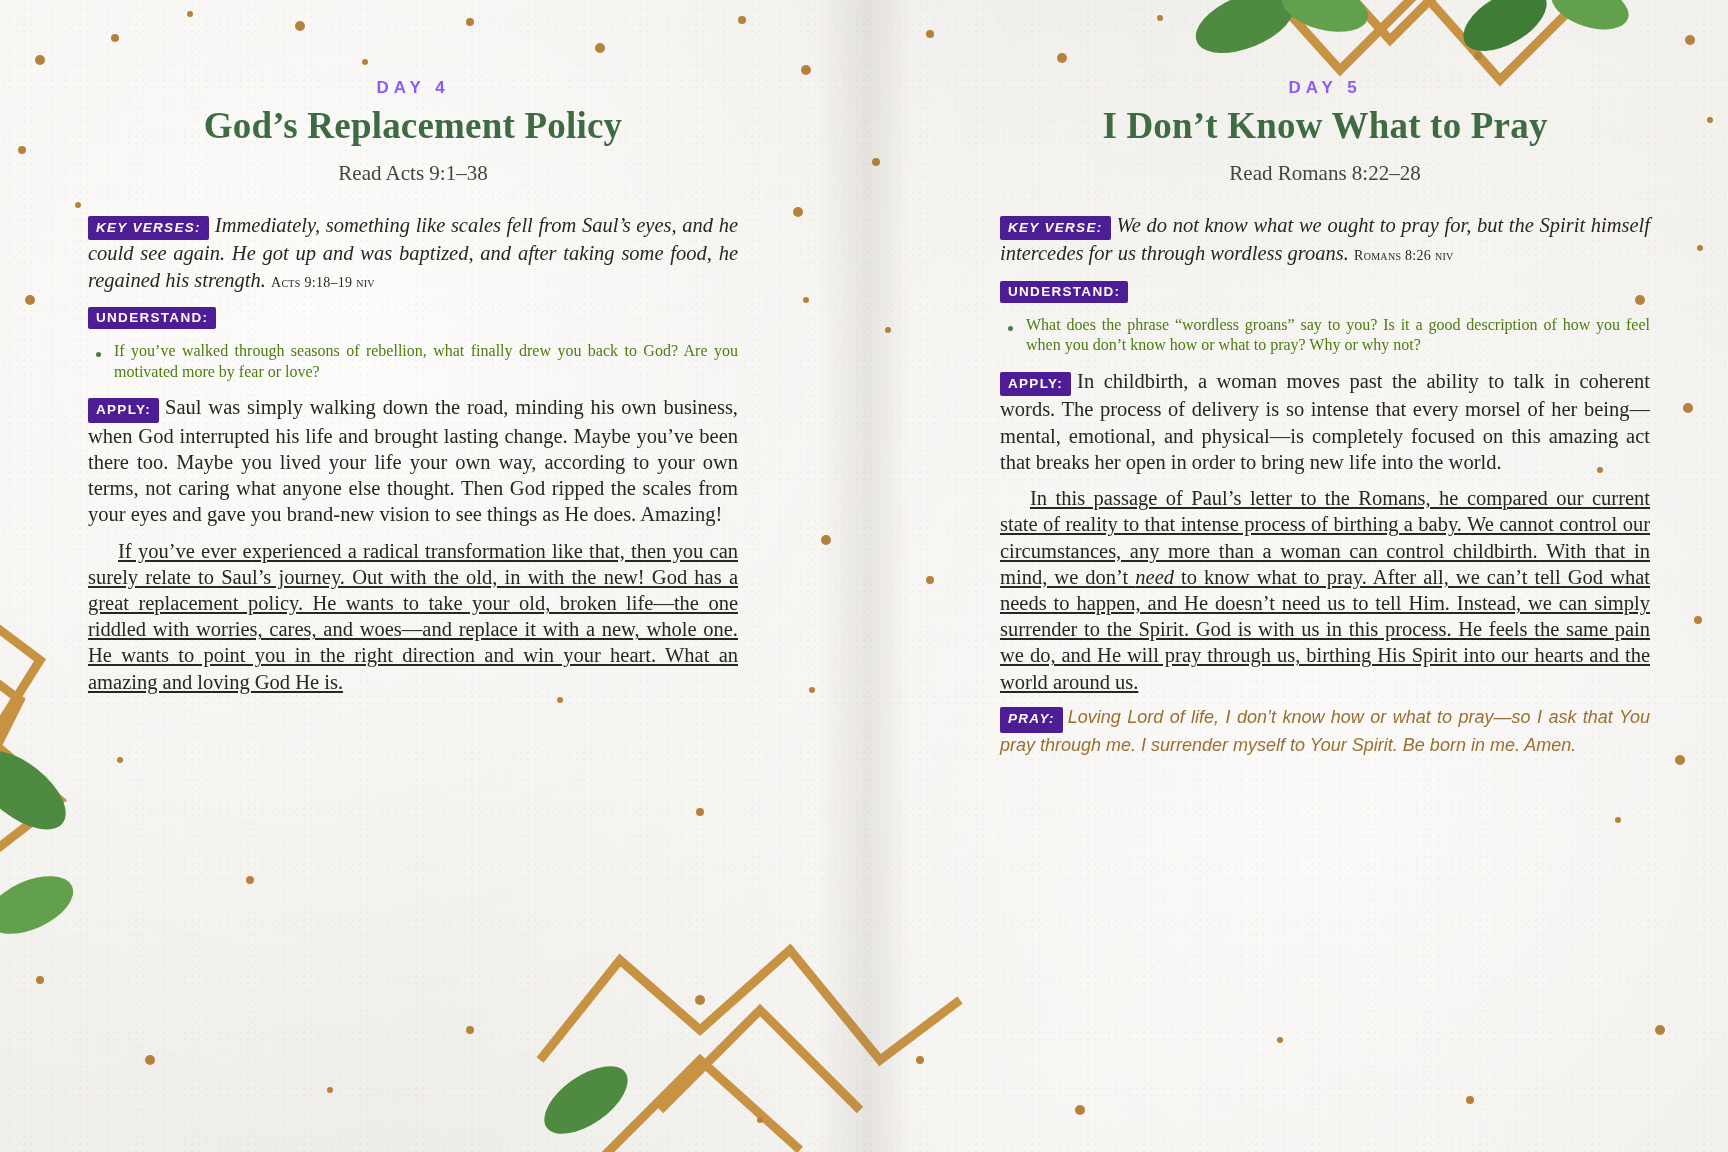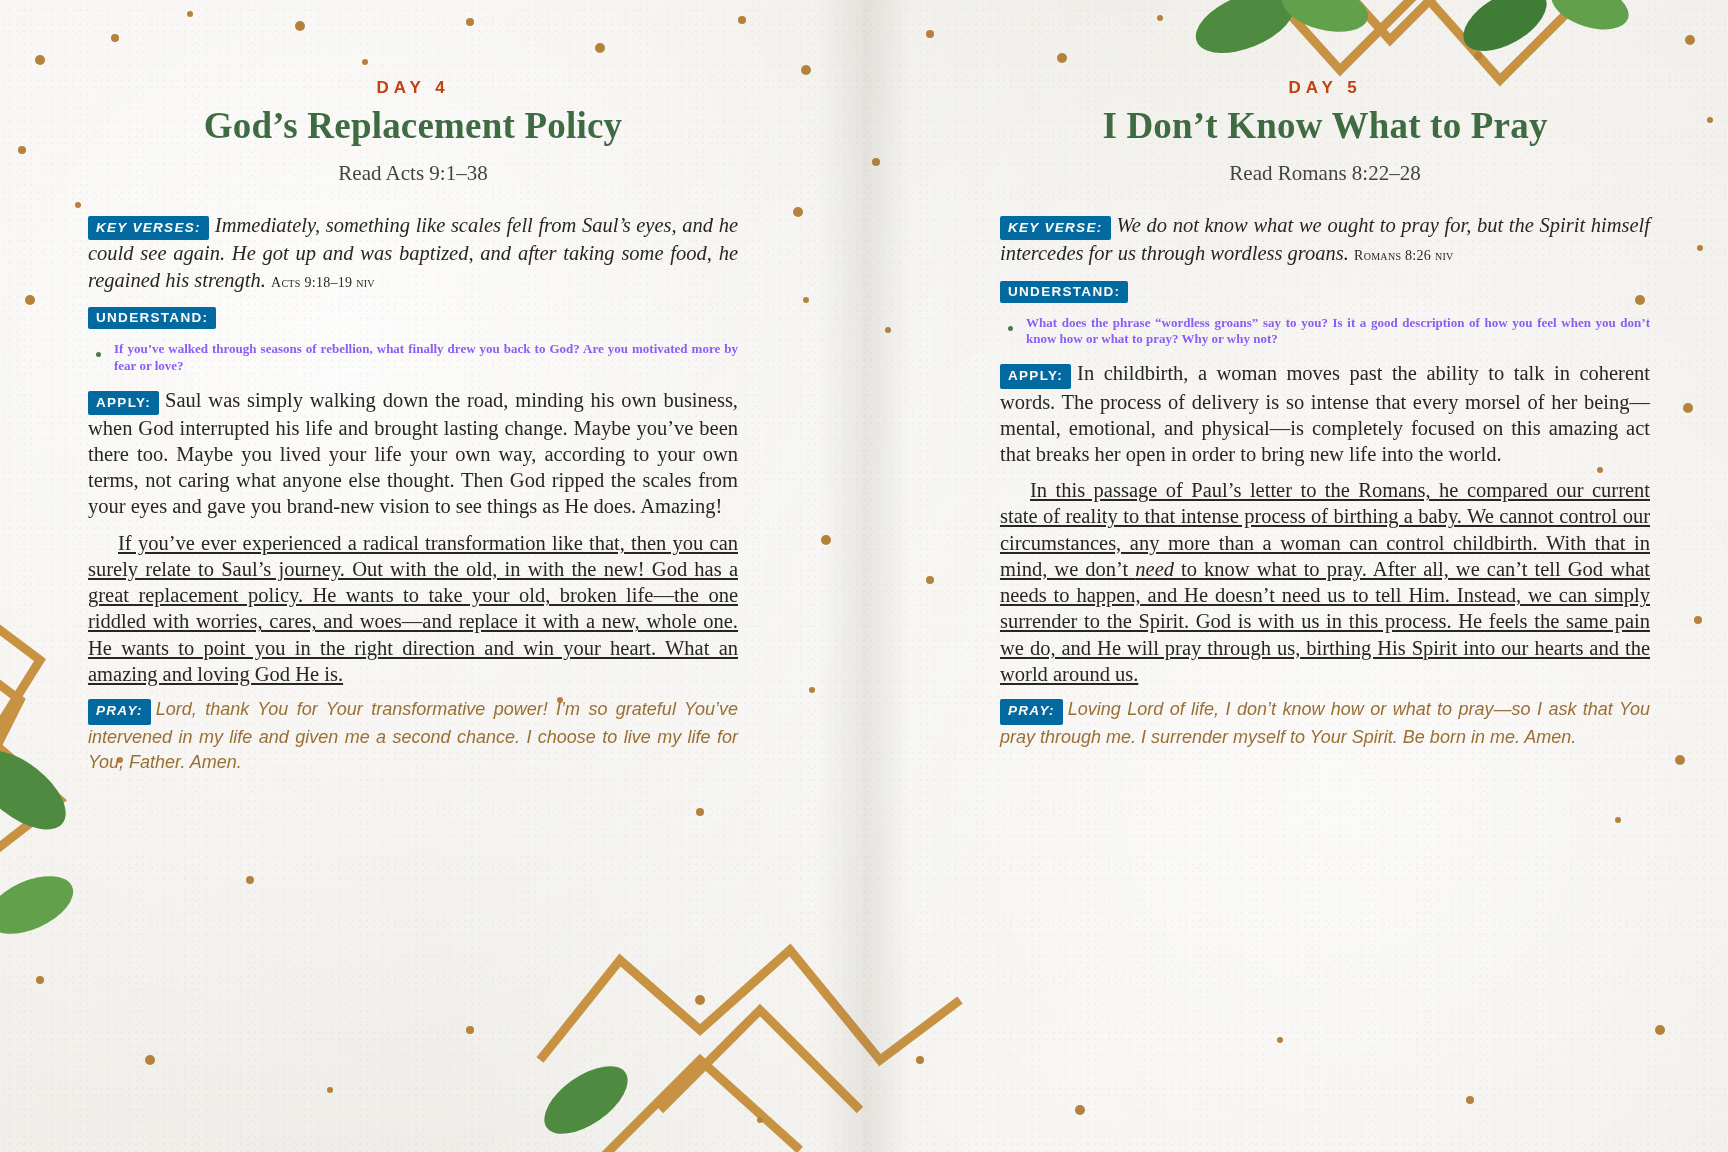--- a/index.html
+++ b/index.html
@@ -69,21 +69,21 @@
   .page-left .col { left: 88px; }
   .page-right .col { left: 136px; }
 
   
   .day-label {
     text-align: center;
     font-family: "Liberation Sans", sans-serif;
     font-size: 17px;
     letter-spacing: 5px;
     font-weight: bold;
-    color: #c2410c;
+    color: #8b5cf6;
     margin: 0 0 6px 0;
   }
   .title {
     text-align: center;
     font-family: "Liberation Serif", serif;
     font-weight: bold;
     font-size: 37px;
     color: #3f6b43;
     margin: 0 0 14px 0;
     letter-spacing: 0.2px;
@@ -91,21 +91,21 @@
   .read-line {
     text-align: center;
     font-size: 21px;
     color: #43433f;
     margin: 0 0 26px 0;
   }
 
   
   .tag {
     display: inline-block;
-    background: #0369a1;
+    background: #4c1d95;
     color: #fdfcf8;
     font-family: "Liberation Sans", sans-serif;
     font-size: 13.5px;
     font-weight: bold;
     letter-spacing: 1.3px;
     padding: 3px 8px 4px 8px;
     border-radius: 2px;
     vertical-align: baseline;
     margin-right: 6px;
     white-space: nowrap;
@@ -142,26 +142,25 @@
     letter-spacing: 0.3px;
   }
   ul.bullets {
     list-style: none;
     margin: 2px 0 12px 0;
     padding: 0;
   }
   ul.bullets li {
     position: relative;
     padding-left: 26px;
-    font-size: 13px;
+    font-size: 16px;
     line-height: 1.3;
-    color: #8b5cf6;
+    color: #4d7c0f;
     margin-bottom: 12px;
     text-align: justify;
-    font-weight: bold;
   }
   ul.bullets li::before {
     content: "";
     position: absolute;
     left: 8px;
     top: 11px;
     width: 5px;
     height: 5px;
     border-radius: 50%;
     background: #4a7a4e;
@@ -285,23 +284,20 @@
 
       <ul class="bullets">
         <li>If you’ve walked through seasons of rebellion, what finally drew you back to God? Are you motivated more by fear or love?</li>
       </ul>
 
       <p class="para">
         <span class="tag">APPLY:</span><span>Saul was simply walking down the road, minding his own business, when God interrupted his life and brought lasting change. Maybe you’ve been there too. Maybe you lived your life your own way, according to your own terms, not caring what anyone else thought. Then God ripped the scales from your eyes and gave you brand-new vision to see things as He does. Amazing!</span>
       </p>
       <p class="para indent">If you’ve ever experienced a radical transformation like that, then you can surely relate to Saul’s journey. Out with the old, in with the new! God has a great replacement policy. He wants to take your old, broken life—the one riddled with worries, cares, and woes—and replace it with a new, whole one. He wants to point you in the right direction and win your heart. What an amazing and loving God He is.</p>
 
-      <p class="pray">
-        <span class="tag">PRAY:</span><span>Lord, thank You for Your transformative power! I’m so grateful You’ve intervened in my life and given me a second chance. I choose to live my life for You, Father. Amen.</span>
-      </p>
 
     </div>
   </div>
 
   <div class="page page-right">
     <div class="col">
 
       <p class="day-label">DAY 5</p>
       <h1 class="title">I Don’t Know What to Pray</h1>
       <p class="read-line">Read Romans 8:22–28</p>

